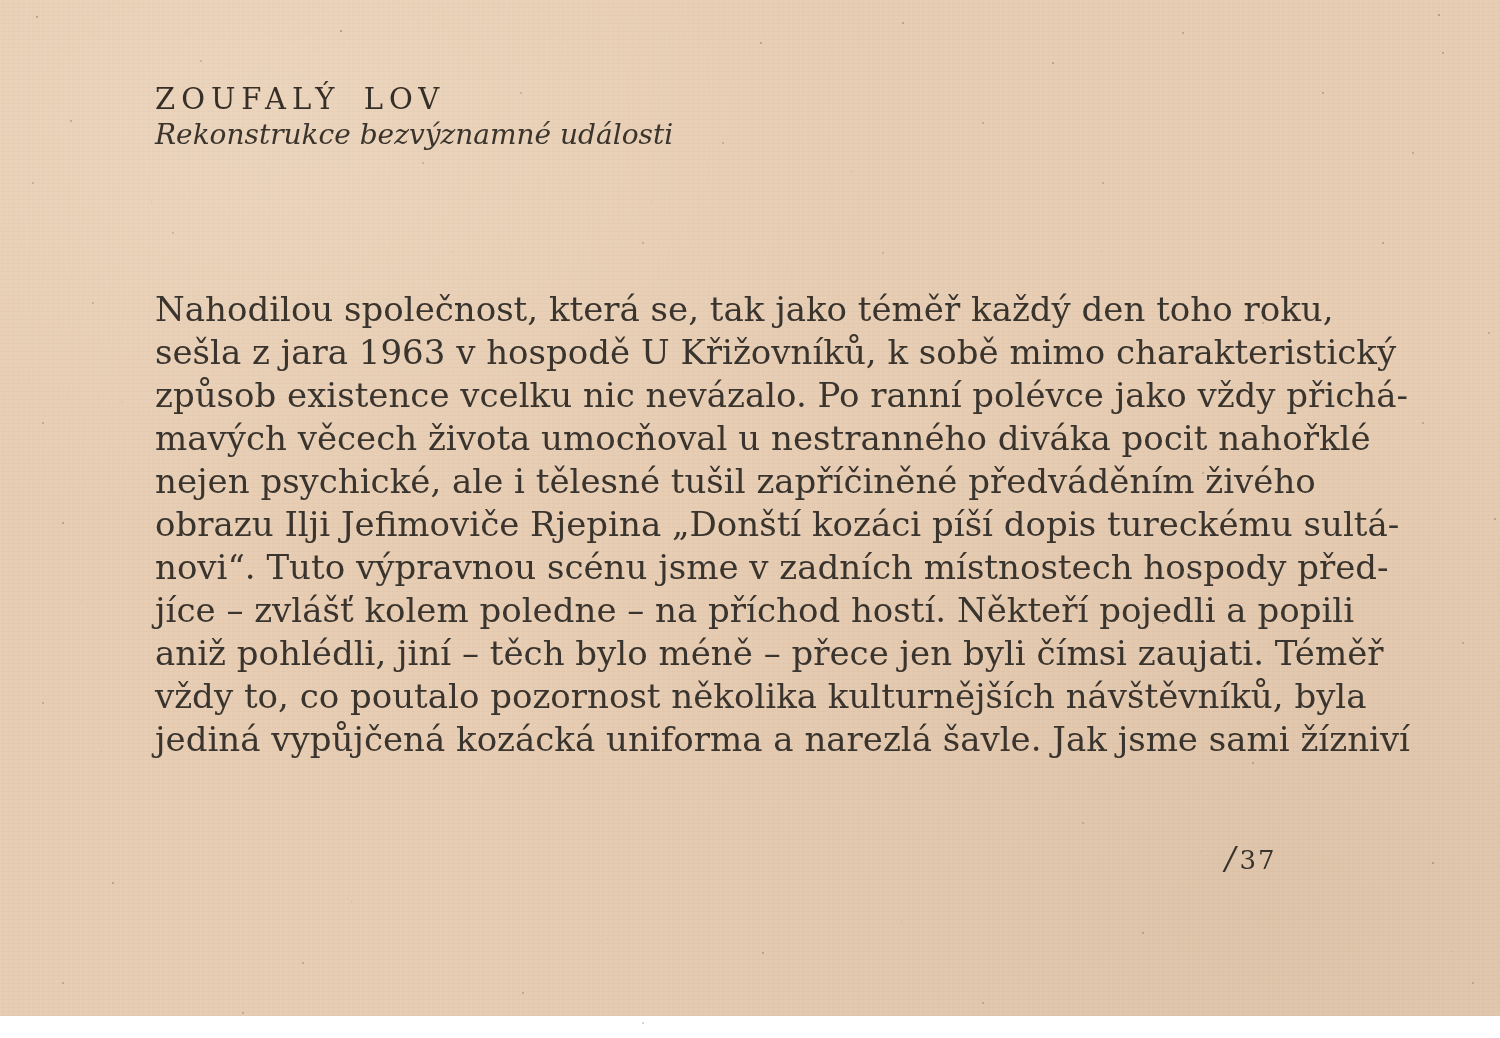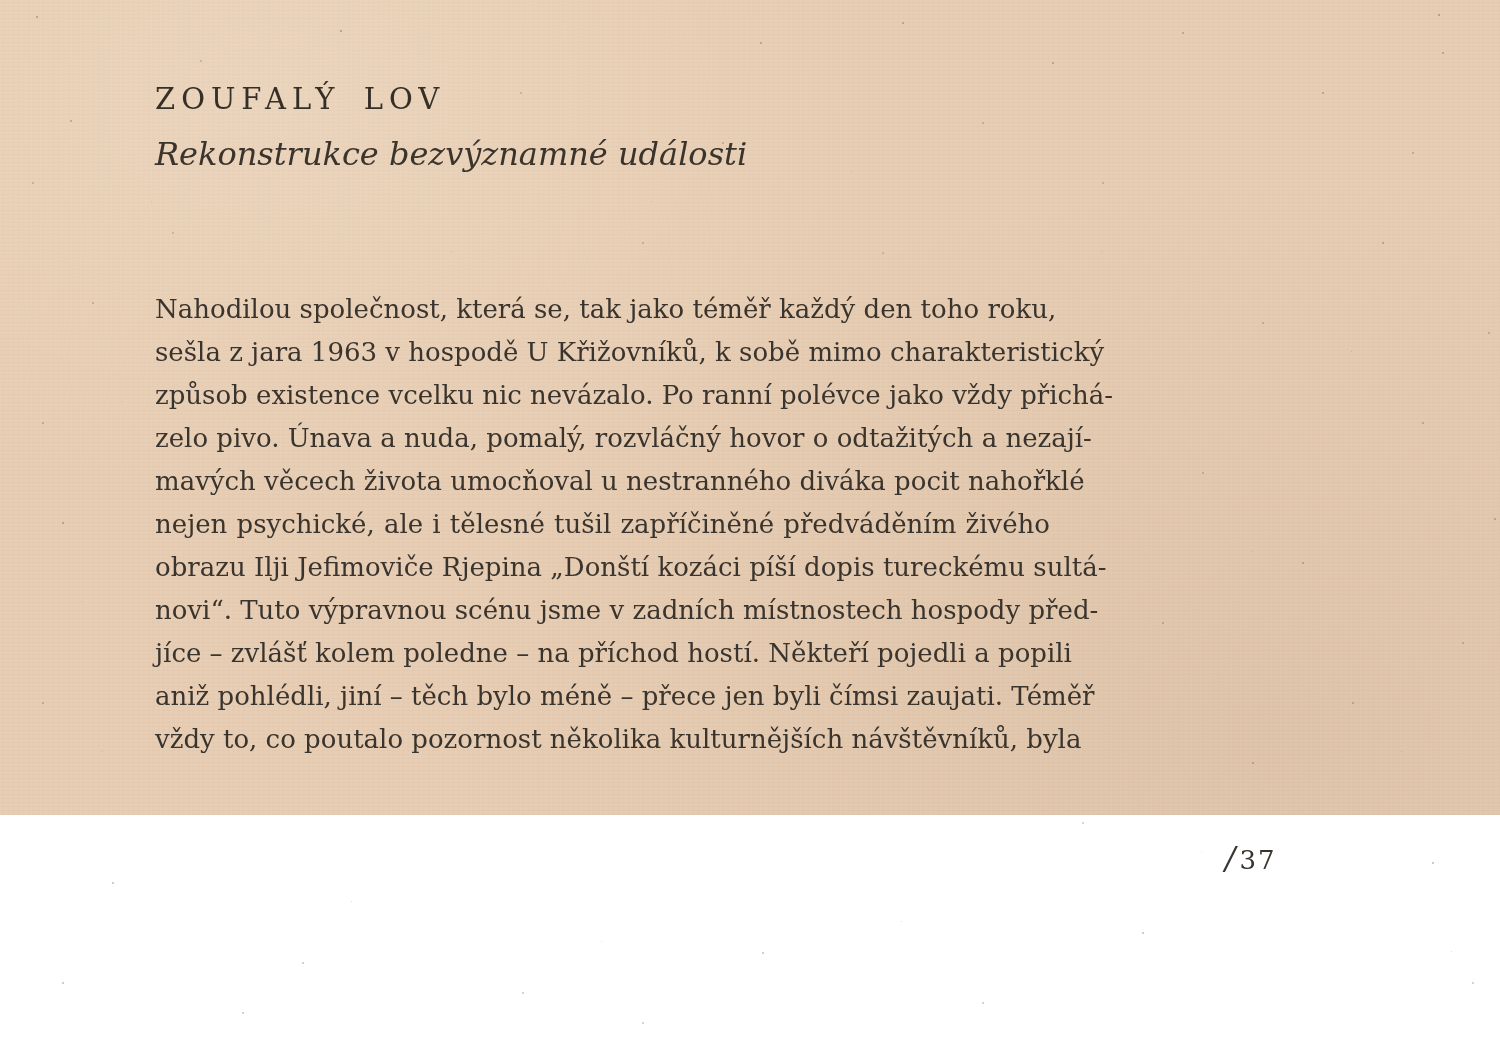--- a/index.html
+++ b/index.html
@@ -7,21 +7,21 @@
     padding: 0;
     width: 1500px;
     height: 1038px;
     overflow: hidden;
     font-family: "DejaVu Serif", serif;
   }
   .paper {
     position: absolute;
     inset: 0;
     width: 1500px;
-    height: 815px;
+    height: 1016px;
     background:
       radial-gradient(ellipse 900px 600px at 18% 12%, rgba(255,244,228,0.20), rgba(255,244,228,0) 70%),
       radial-gradient(ellipse 1200px 800px at 85% 90%, rgba(120,90,60,0.08), rgba(120,90,60,0) 70%),
       repeating-linear-gradient(90deg, rgba(255,255,255,0.045) 0 2px, rgba(0,0,0,0) 2px 5px),
       repeating-linear-gradient(0deg, rgba(130,100,70,0.035) 0 1px, rgba(0,0,0,0) 1px 4px),
       #e6ccb2;
   }
   
   .speckles {
     position: absolute;
@@ -77,35 +77,34 @@
     font-size: 29px;
     letter-spacing: 6px;
     word-spacing: 8px;
     color: #352f28;
     white-space: nowrap;
   }
   .subtitle {
     position: absolute;
     left: 155px;
     top: 118px;
-    font-size: 32px;
+    font-size: 28px;
     font-style: italic;
     color: #3a342c;
     white-space: nowrap;
-    margin-top: 17px;
   }
   .body-text {
     position: absolute;
     left: 155px;
     top: 288px;
     width: 895px;
     color: #3a342e;
   }
   .line {
-    font-size: 26px;
+    font-size: 34px;
     line-height: 43px;
     height: 43px;
     text-align: justify;
     text-align-last: justify;
     white-space: nowrap;
     text-justify: inter-word;
   }
   
   .line::after { content: ""; display: inline-block; width: 0; }
   .page-number {
@@ -130,26 +129,26 @@
   <div class="speckles"></div>
   <div class="speckles2"></div>
 
   <div class="title">ZOUFALÝ LOV</div>
   <div class="subtitle">Rekonstrukce bezvýznamné události</div>
 
   <div class="body-text">
     <div class="line">Nahodilou společnost, která se, tak jako téměř každý den toho roku,</div>
     <div class="line">sešla z jara 1963 v hospodě U Křižovníků, k sobě mimo charakteristický</div>
     <div class="line">způsob existence vcelku nic nevázalo. Po ranní polévce jako vždy přichá-</div>
-    <div class="line">zelo pivo. Únava a nuda, pomalý, rozvláčný hovor o odtažitých a nezají-</div>
     <div class="line">mavých věcech života umocňoval u nestranného diváka pocit nahořklé</div>
     <div class="line">nejen psychické, ale i tělesné tušil zapříčiněné předváděním živého</div>
     <div class="line">obrazu Ilji Jefimoviče Rjepina „Donští kozáci píší dopis tureckému sultá-</div>
     <div class="line">novi“. Tuto výpravnou scénu jsme v zadních místnostech hospody před-</div>
     <div class="line">jíce – zvlášť kolem poledne – na příchod hostí. Někteří pojedli a popili</div>
     <div class="line">aniž pohlédli, jiní – těch bylo méně – přece jen byli čímsi zaujati. Téměř</div>
     <div class="line">vždy to, co poutalo pozornost několika kulturnějších návštěvníků, byla</div>
+    <div class="line">jediná vypůjčená kozácká uniforma a narezlá šavle. Jak jsme sami žízniví</div>
   </div>
 
   <div class="page-number">
     <span class="slash">/</span><span>37</span>
   </div>
 </div>
 
 </body></html>

